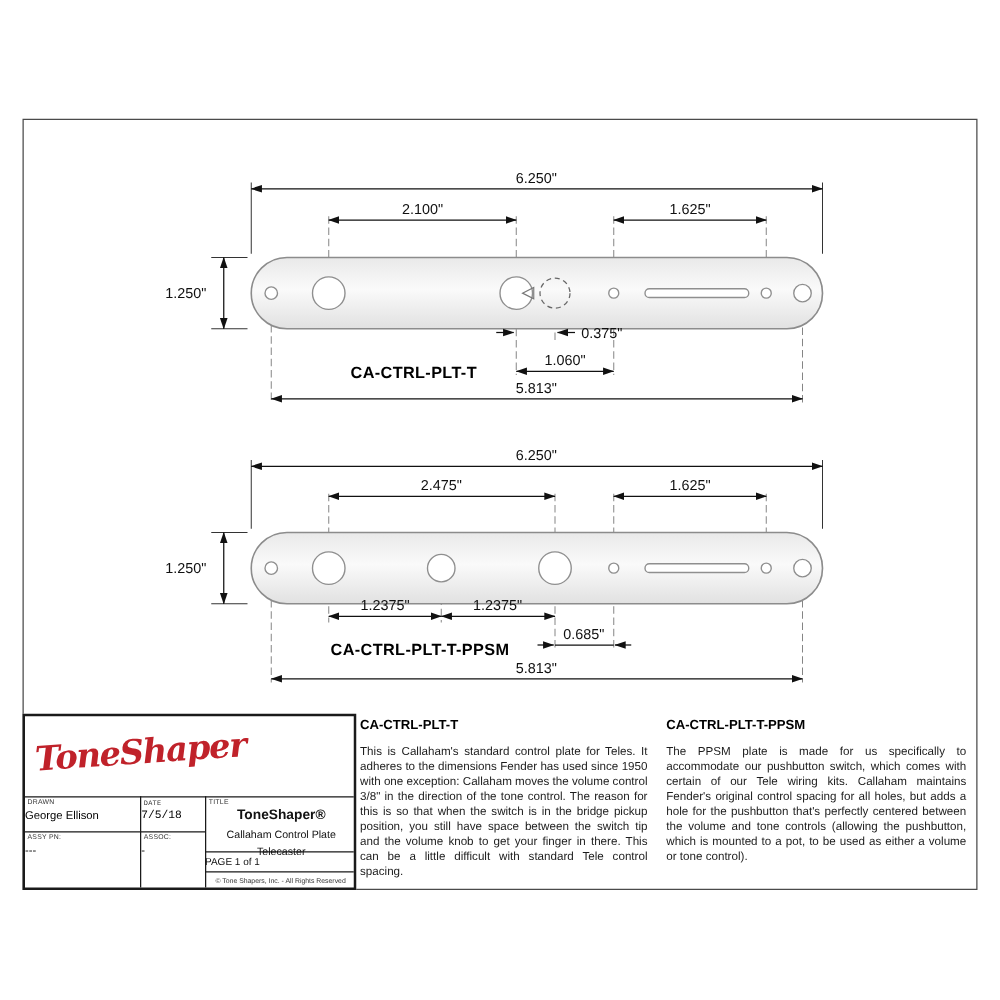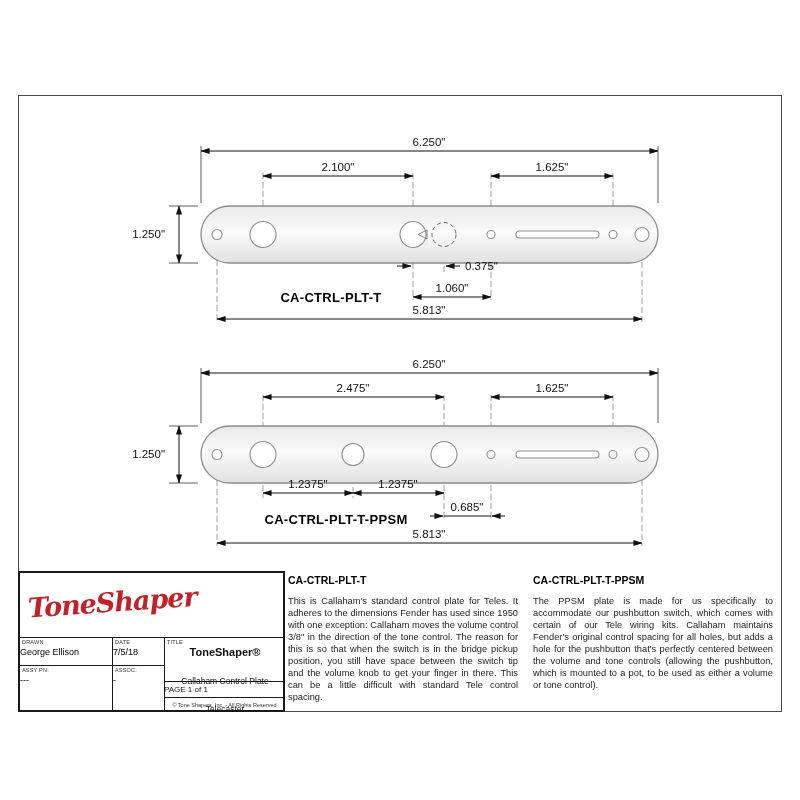--- a/index.html
+++ b/index.html
@@ -17,21 +17,21 @@
   .tb-line{position:absolute;background:#1a1a1a;}
   .tb-logo{position:absolute;left:8px;top:14px;width:160px;
            font-family:"DejaVu Serif",serif;font-style:italic;font-weight:bold;
            font-size:27px;color:#c0222a;transform:rotate(-4deg);letter-spacing:-1px;white-space:nowrap;}
   .tb-contact{position:absolute;left:172px;top:10px;width:92px;font-size:7.5px;line-height:1.45;color:#111;}
   .tb-contact .b{font-weight:bold;}
   .tb-cell{position:absolute;box-sizing:border-box;}
   .tb-label{position:absolute;left:2px;top:1px;font-size:5.5px;color:#333;letter-spacing:.2px;}
   .tb-val{position:absolute;left:0;right:0;top:9px;text-align:left;font-size:9px;color:#000;}
   .tb-title1{font-weight:bold;font-size:11px;text-align:center;margin-top:8px;}
-  .tb-title2{font-size:8.5px;text-align:center;margin-top:18px;}
+  .tb-title2{font-size:8.5px;text-align:center;margin-top:4px;}
   .tb-page{position:absolute;left:144px;top:109px;width:131px;height:16px;font-size:8px;padding-top:3px;box-sizing:border-box;}
   .tb-copy{position:absolute;left:144px;top:125px;width:121px;text-align:center;font-size:5.5px;color:#333;padding-top:4px;}
 
   
   .note{position:absolute;top:478px;font-size:9.3px;line-height:1.3;text-align:justify;color:#1c1c1c;}
   .note h3{margin:0 0 7px 0;font-size:10.5px;font-weight:bold;color:#000;}
   .note p{margin:0 0 9px 0;}
   .note-left{left:269px;width:230px;}
   .note-right{left:514px;width:240px;}
 </style>
@@ -170,21 +170,21 @@
       <div class="tb-line" style="left:92px;top:64px;bottom:0;width:1px;"></div>
       <div class="tb-line" style="left:144px;top:64px;bottom:0;width:1px;"></div>
       <div class="tb-line" style="left:144px;right:0;top:108px;height:1px;"></div>
       <div class="tb-line" style="left:144px;right:0;top:124px;height:1px;"></div>
 
       <div class="tb-cell" style="left:0;top:65px;width:92px;height:27px;">
         <span class="tb-label">DRAWN</span>
         <span class="tb-val">George Ellison</span>
       </div>
 
-      <div class="tb-cell" style="left:93px;top:65px;width:51px;height:27px;">
+      <div class="tb-cell" style="left:93px;top:65px;width:51px;height:27px;font-family:Liberation Mono, monospace;">
         <span class="tb-label">DATE</span>
         <span class="tb-val">7/5/18</span>
       </div>
 
       <div class="tb-cell" style="left:0;top:93px;width:92px;height:48px;">
         <span class="tb-label">ASSY PN:</span>
         <span class="tb-val">---</span>
       </div>
 
       <div class="tb-cell" style="left:93px;top:93px;width:51px;height:48px;">

